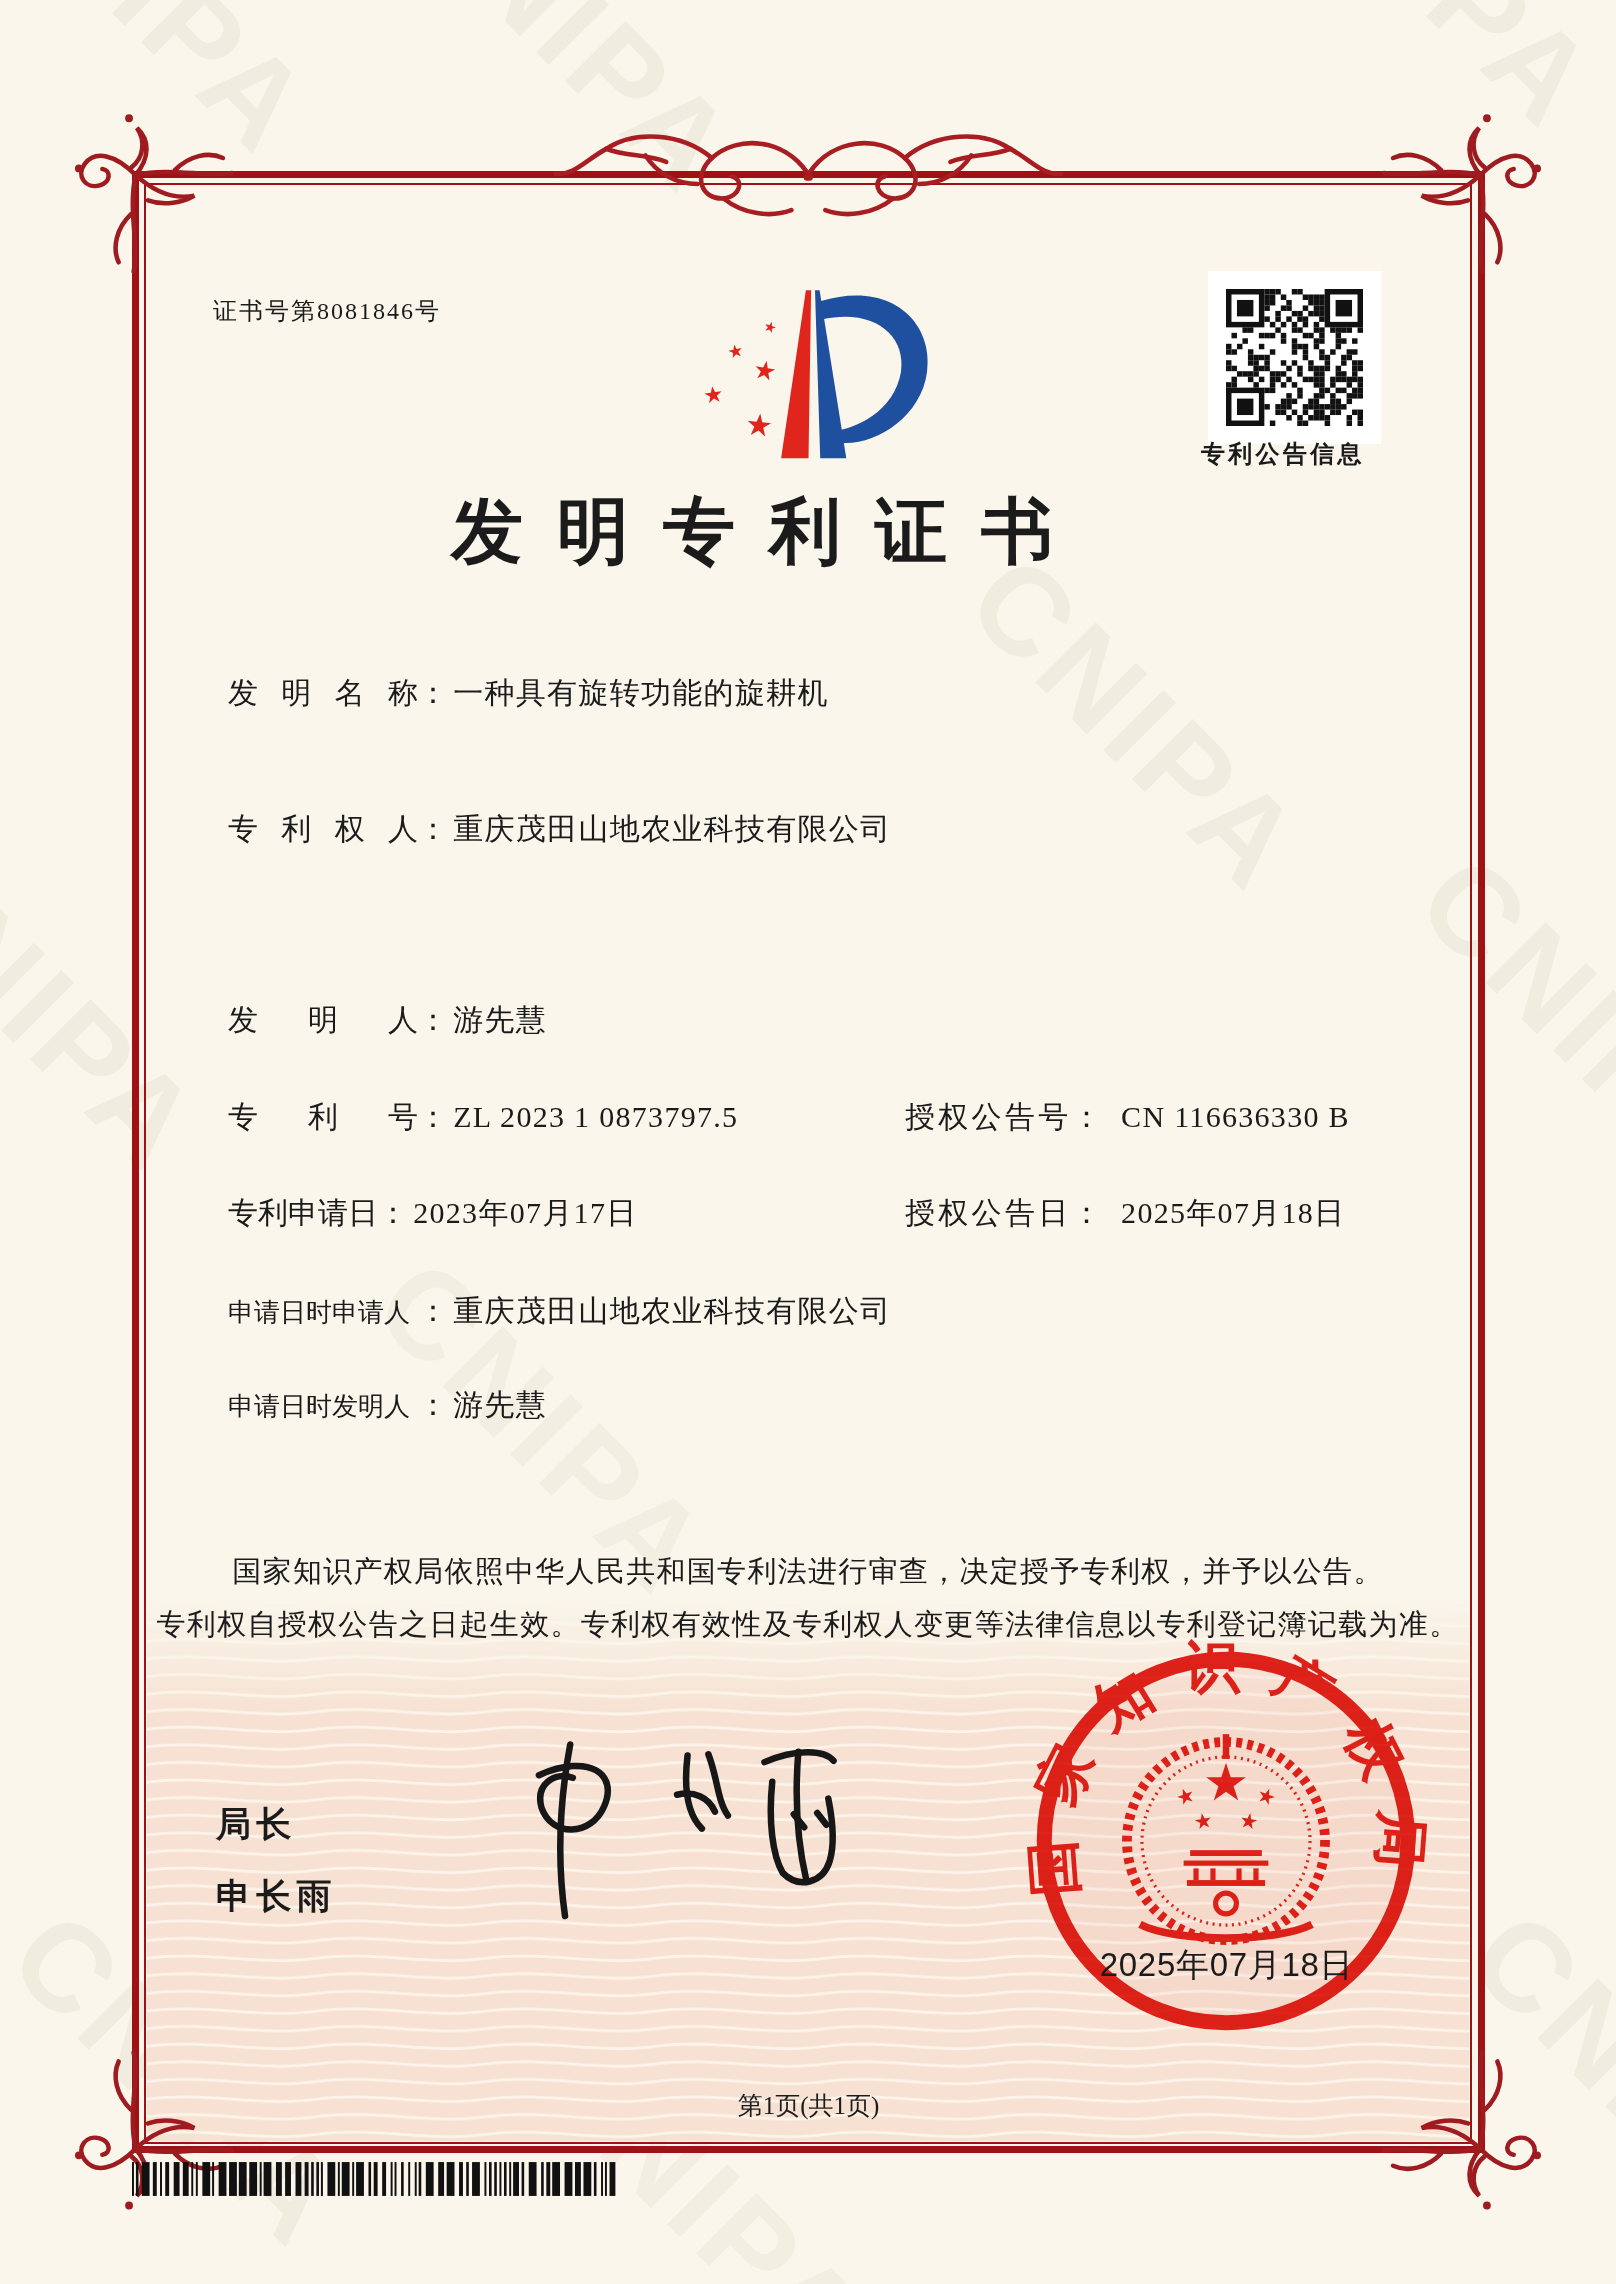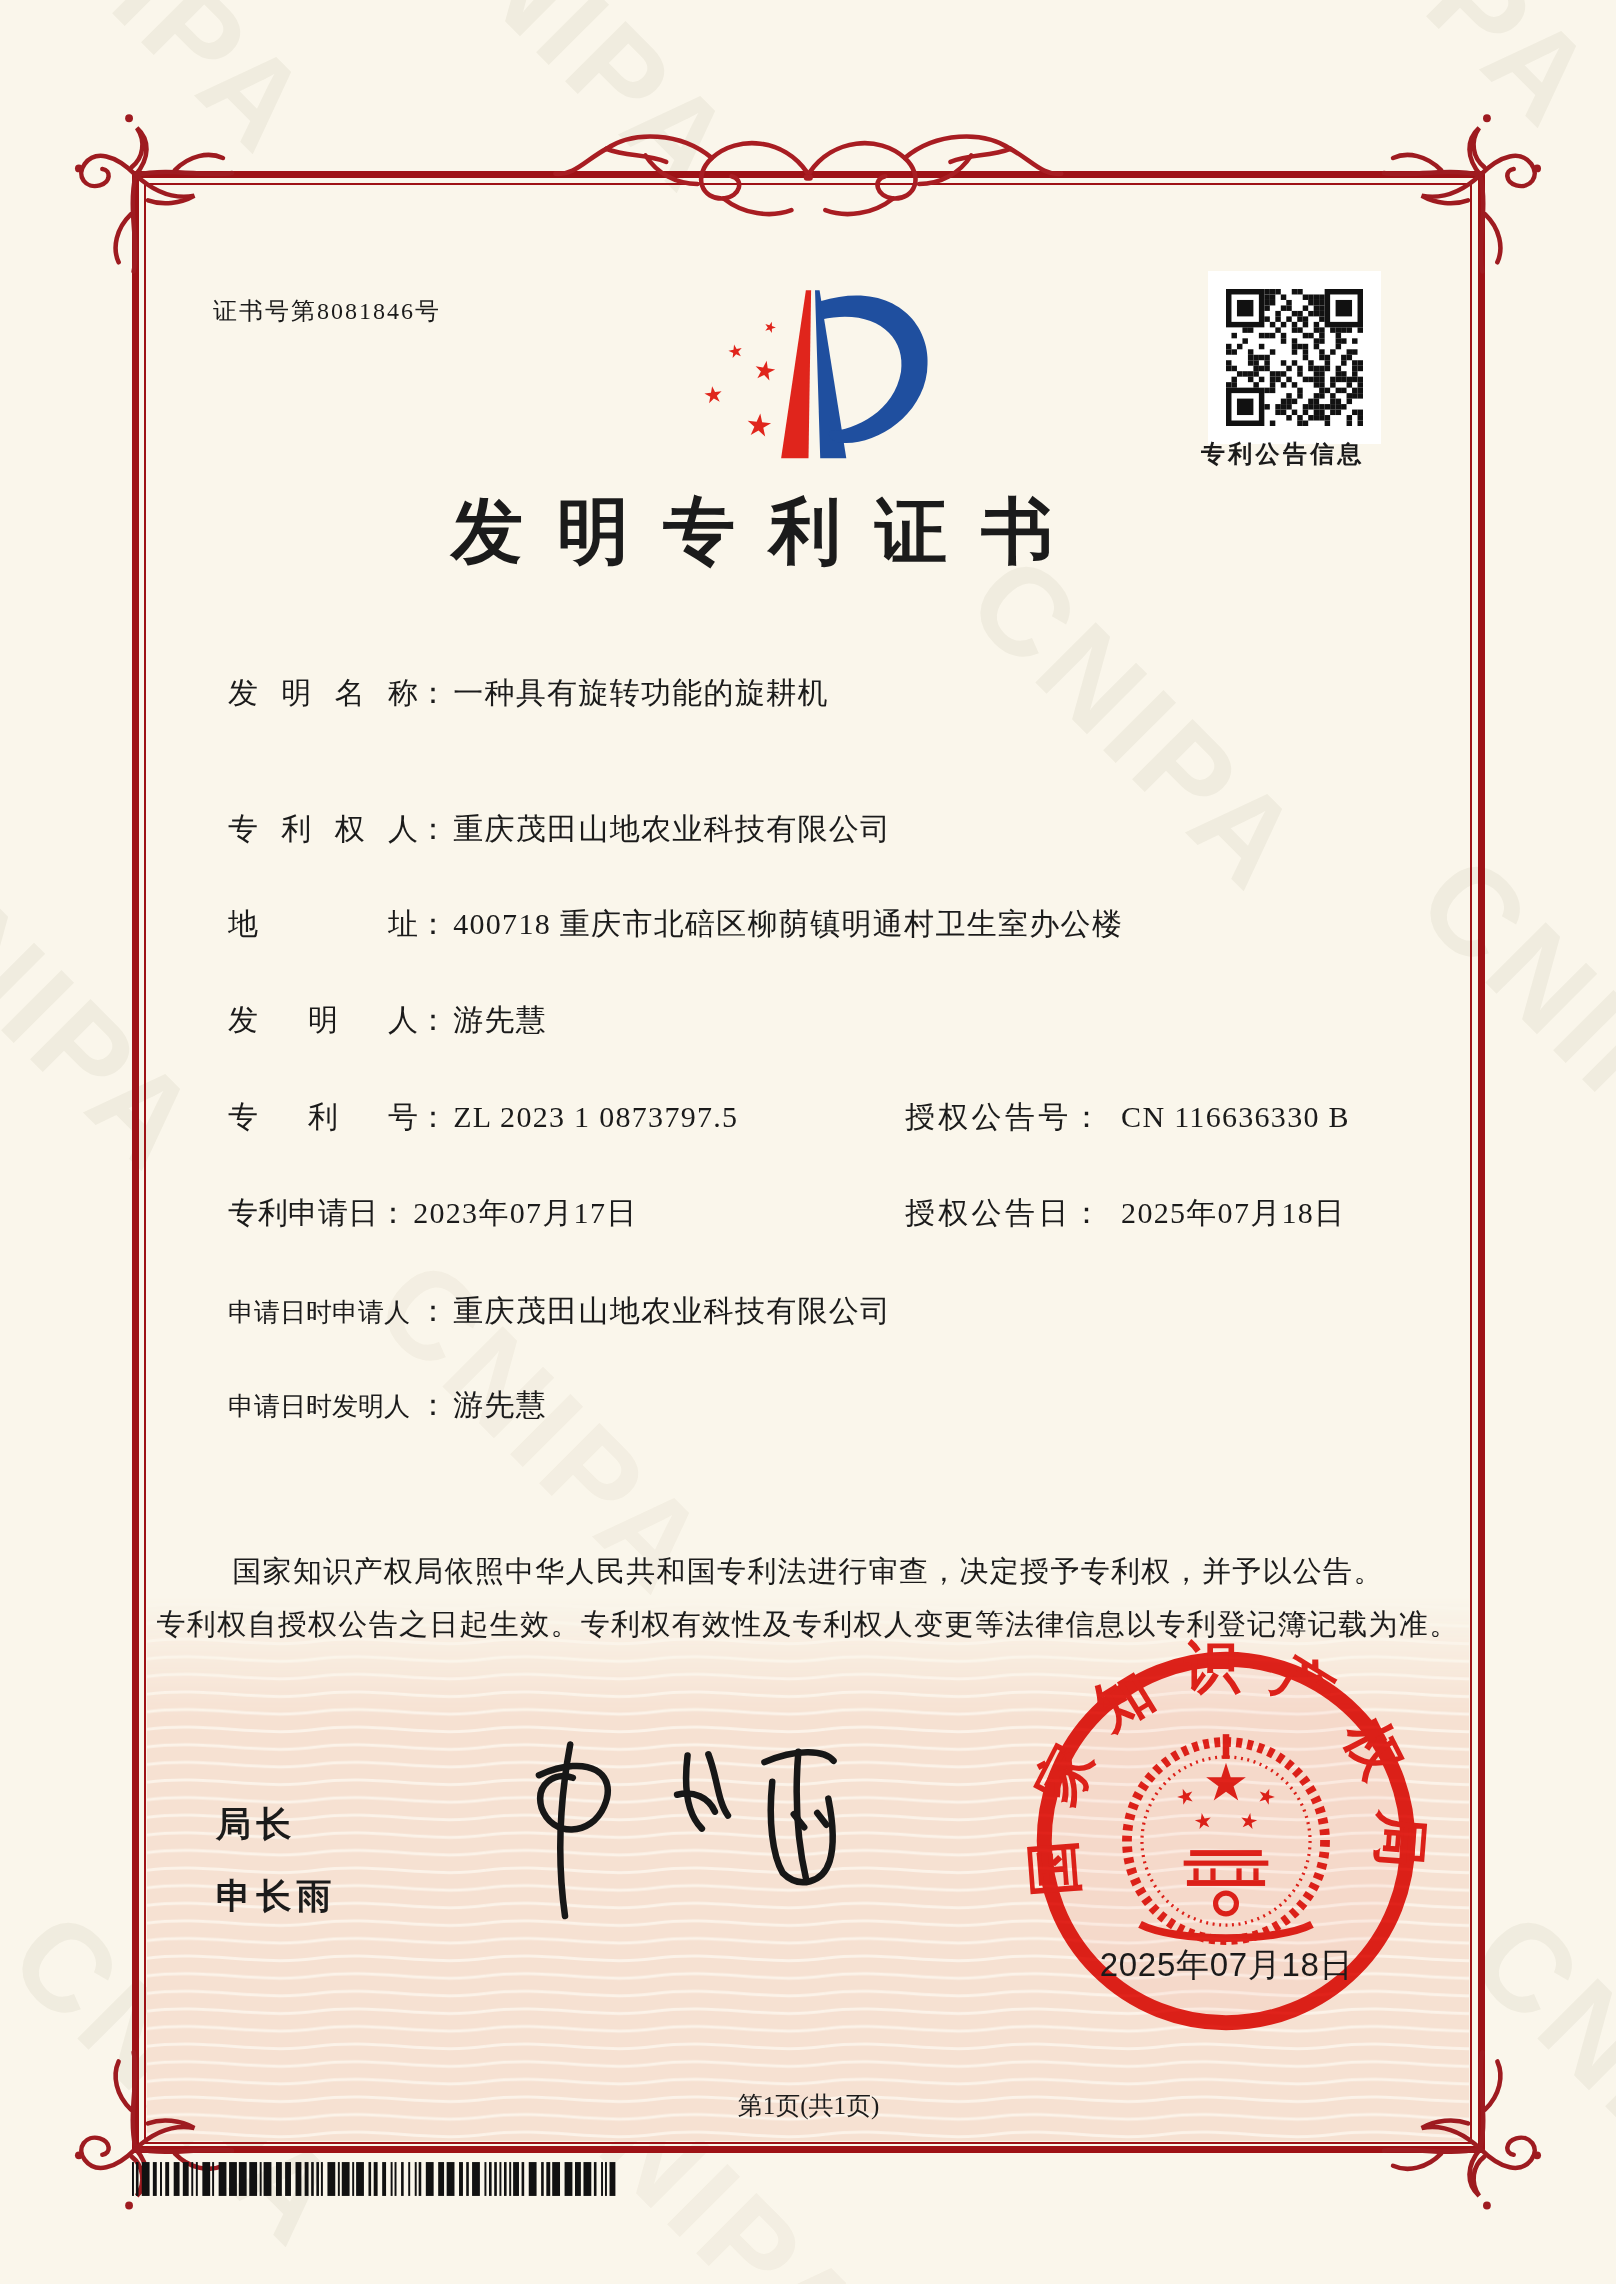--- a/index.html
+++ b/index.html
@@ -402,23 +402,20 @@
   <div class="abs qr-caption">专利公告信息</div>
 
   <div class="abs title">发明专利证书</div>
 
   <div class="row" style="top:673px;">
     <span class="lbl stretch">发明名称</span><span class="colon">：</span><span class="val">一种具有旋转功能的旋耕机</span>
   </div>
   <div class="row" style="top:809px;">
     <span class="lbl stretch">专利权人</span><span class="colon">：</span><span class="val">重庆茂田山地农业科技有限公司</span>
   </div>
-  <div class="row" style="top:904px;">
-    <span class="lbl stretch">地址</span><span class="colon">：</span><span class="val">400718 重庆市北碚区柳荫镇明通村卫生室办公楼</span>
-  </div>
   <div class="row" style="top:1000px;">
     <span class="lbl stretch">发明人</span><span class="colon">：</span><span class="val">游先慧</span>
   </div>
   <div class="row" style="top:1097px;">
     <span class="lbl stretch">专利号</span><span class="colon">：</span><span class="val">ZL 2023 1 0873797.5</span>
   </div>
   <div class="row col2" style="top:1097px;text-align:center;">
     <span class="lbl">授权公告号</span><span class="colon">：</span><span class="val">CN 116636330 B</span>
   </div>
   <div class="row" style="top:1193px;">

